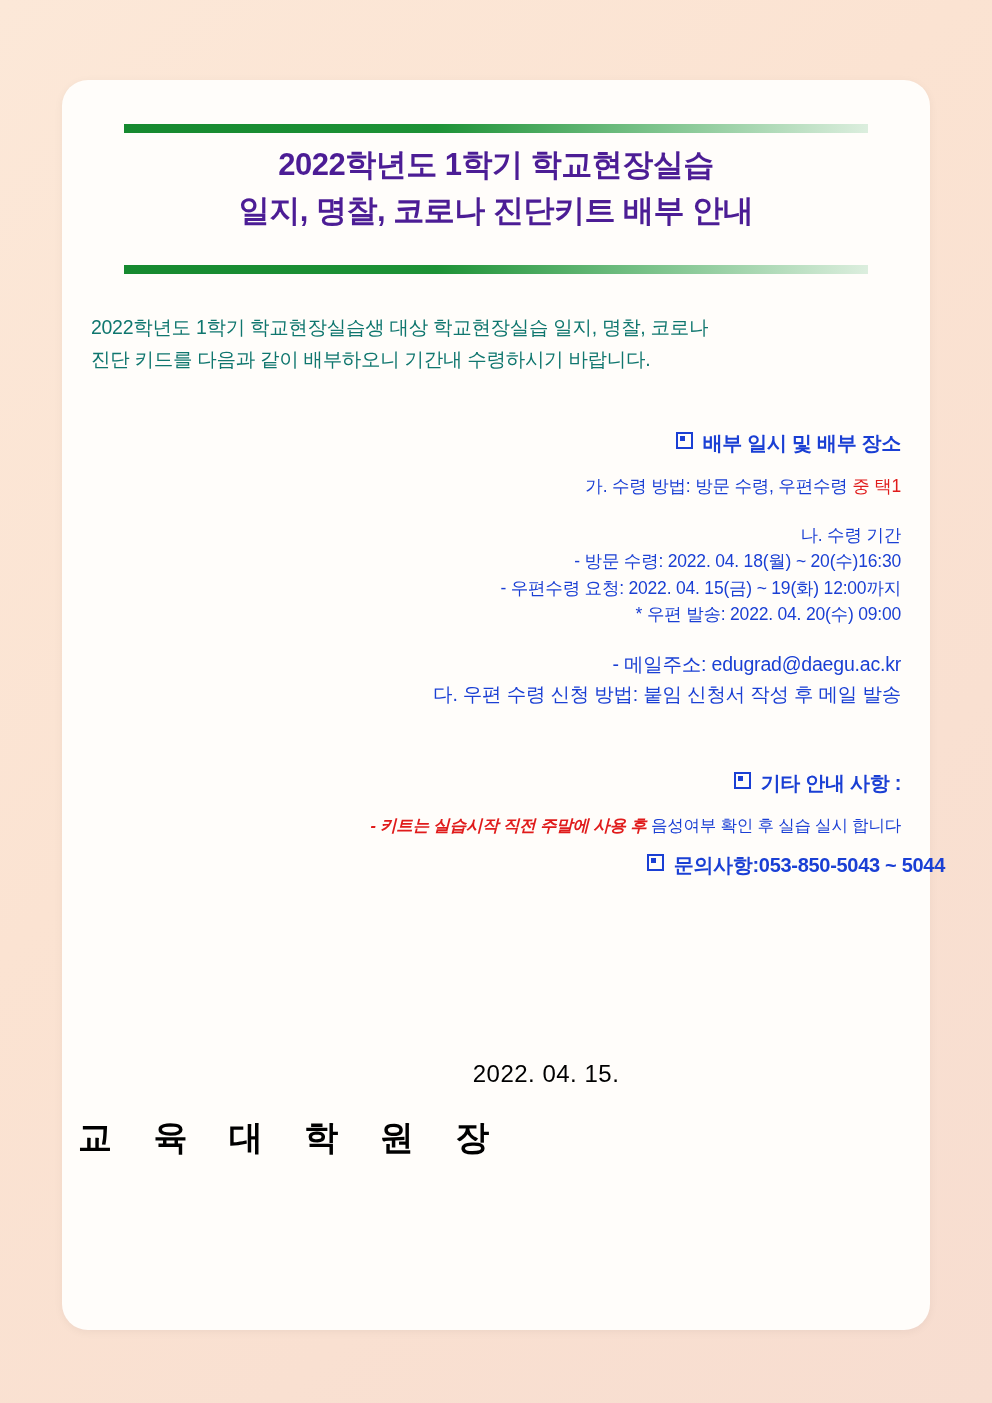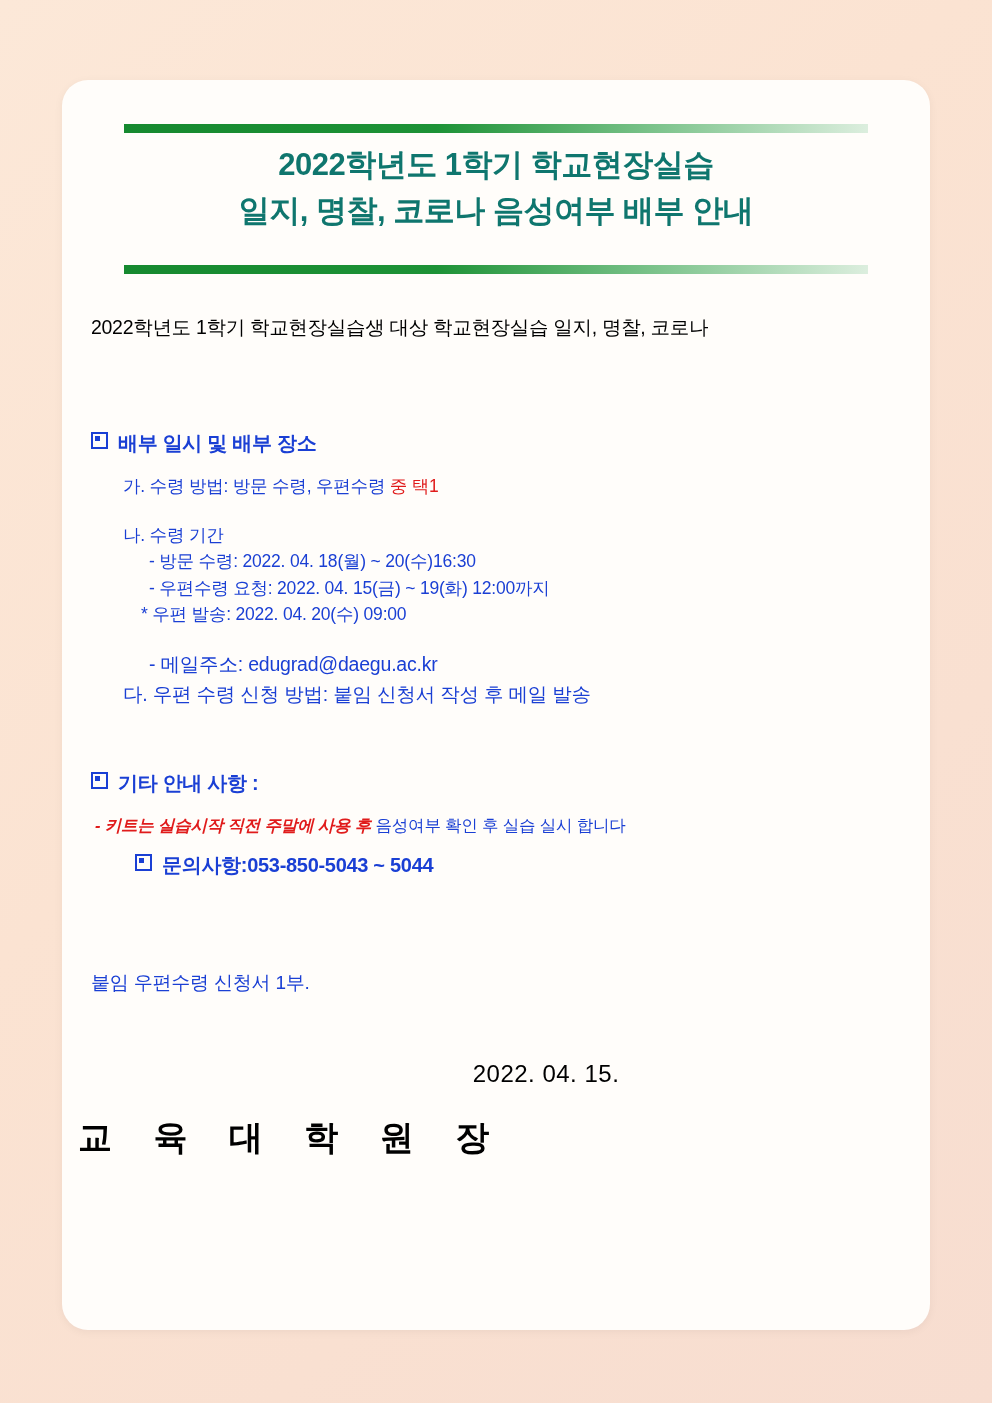--- a/index.html
+++ b/index.html
@@ -46,42 +46,43 @@
     top: 185px;
     background: linear-gradient(to right, #16892f 0%, #1d9236 42%, #7ec48d 72%, #dceede 100%);
   }
 
   .title-block {
     position: absolute;
     left: 62px;
     top: 62px;
     width: 744px;
     text-align: center;
-    color: #0f766e;
+    color: #4c1d95;
     font-weight: bold;
     font-size: 31px;
     line-height: 1.48;
     letter-spacing: -0.5px;
   }
 
   .body-text {
     position: absolute;
     left: 29px;
     top: 232px;
     width: 820px;
-    color: #000000;
+    color: #0f766e;
     font-size: 19.5px;
     line-height: 1.62;
     letter-spacing: -0.3px;
   }
 
   .sec {
     position: absolute;
     left: 29px;
     width: 810px;
+    text-align: right;
   }
   .sec-head {
     font-size: 20px;
     font-weight: bold;
     color: #1a3fd4;
     letter-spacing: -0.3px;
   }
   .marker {
     display: inline-block;
     width: 13px;
@@ -161,27 +162,28 @@
 </head>
 <body>
 
 <div class="page">
   <div class="inner">
 
     <div class="bar bar-top"></div>
 
     <div class="title-block">
       <div>2022학년도 1학기 학교현장실습</div>
-      <div>일지, 명찰, 코로나 음성여부 배부 안내</div>
+      <div>일지, 명찰, 코로나 진단키트 배부 안내</div>
     </div>
 
     <div class="bar bar-bottom"></div>
 
     <div class="body-text">
       <div>2022학년도 1학기 학교현장실습생 대상 학교현장실습 일지, 명찰, 코로나</div>
+      <div>진단 키드를 다음과 같이 배부하오니 기간내 수령하시기 바랍니다.</div>
     </div>
 
     <div class="sec" style="top:350px;">
       <div class="sec-head">
         <span class="marker"></span><span>배부 일시 및 배부 장소</span>
       </div>
       <div class="gap-s"></div>
       <div class="line ind1">
         <span>가. 수령 방법: 방문 수령, 우편수령 </span><span class="red">중 택1</span>
       </div>
@@ -204,20 +206,19 @@
         <span class="note-red">- 키트는 실습시작 직전 주말에 사용 후 </span><span>음성여부 확인 후 실습 실시 합니다</span>
       </div>
     </div>
 
     <div class="sec" style="top:772px;margin-left:44px;">
       <div class="sec-head">
         <span class="marker"></span><span>문의사항:053-850-5043 ~ 5044</span>
       </div>
     </div>
 
-    <div class="attach" style="top:890px;">붙임  우편수령 신청서   1부.</div>
 
     <div class="date" style="top:980px;">2022. 04. 15.</div>
 
     <div class="signer" style="top:1035px;">교 육 대 학 원 장</div>
 
   </div>
 </div>
 
 </body></html>

